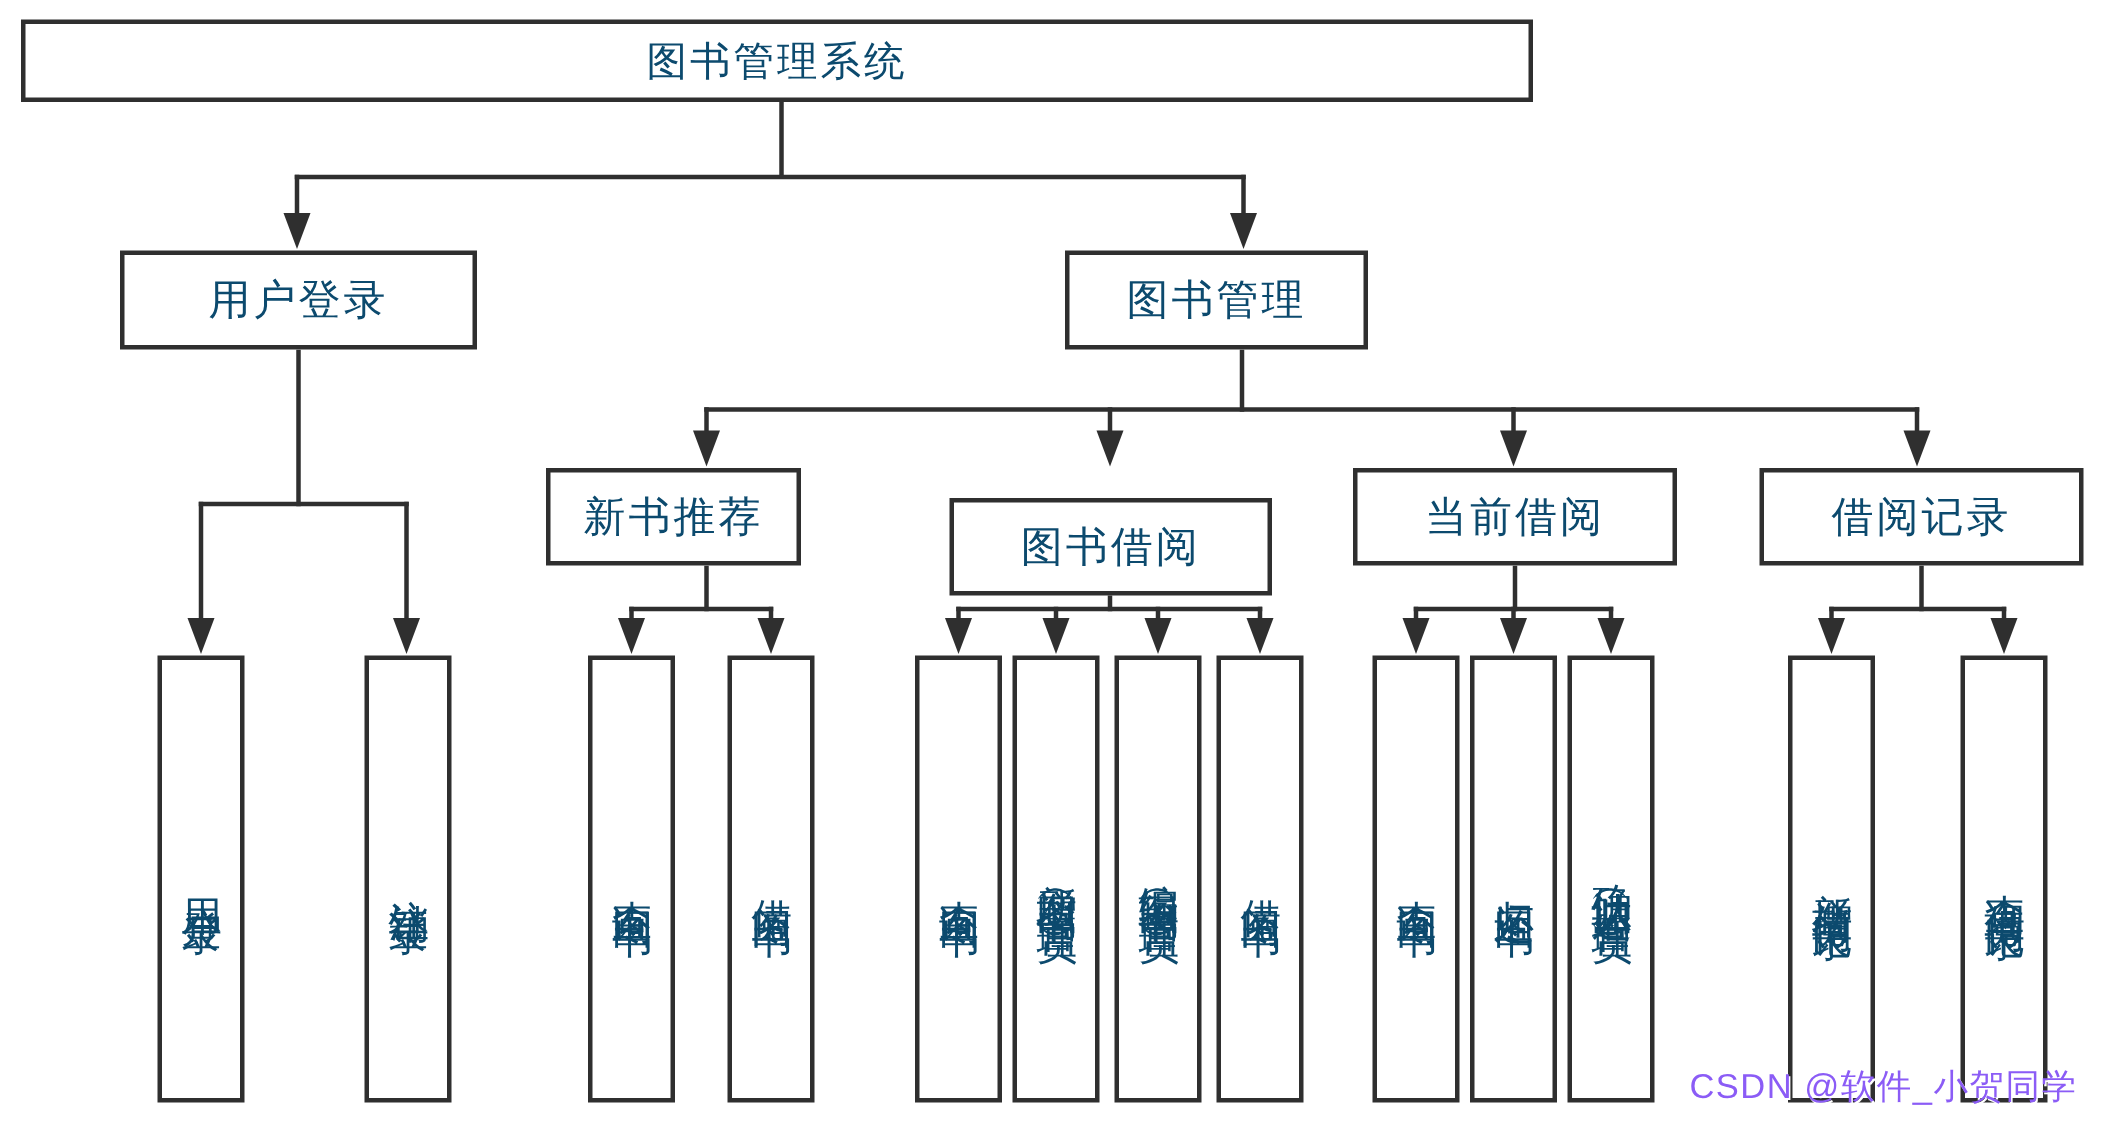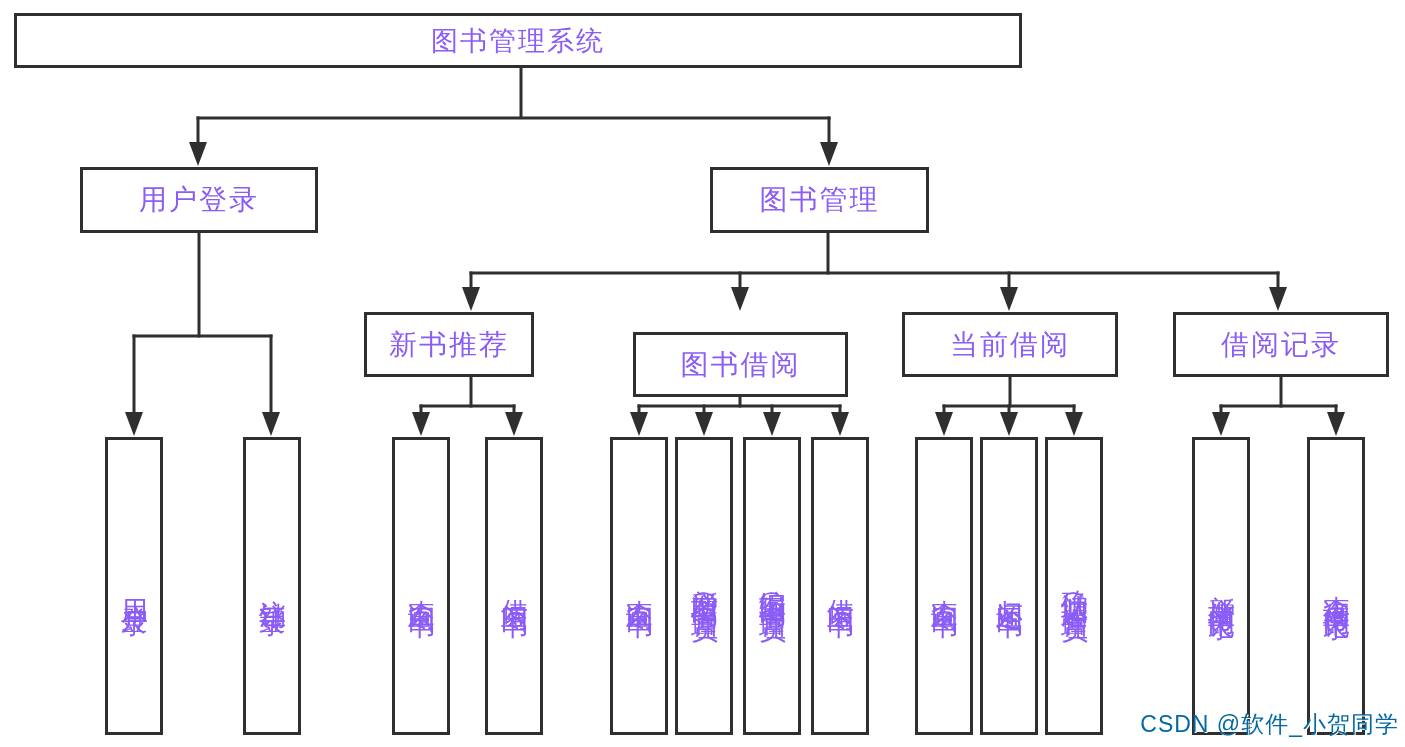--- a/index.html
+++ b/index.html
@@ -22,21 +22,21 @@
     height: 747px;
   }
   .box {
     position: absolute;
     box-sizing: border-box;
     border: 3px solid #2f2f2f;
     background: #ffffff;
     display: flex;
     align-items: center;
     justify-content: center;
-    color: #8b5cf6;
+    color: #0c4a6e;
     text-align: right;
   }
   .h-label {
     font-size: 28px;
     letter-spacing: 2px;
     white-space: nowrap;
   }
   .root-box .h-label { font-size: 27px; }
   .leaf {
     top: 437px;
@@ -45,24 +45,24 @@
   }
   .v-label {
     writing-mode: vertical-rl;
     font-size: 27px;
     letter-spacing: 4px;
     line-height: 1;
     white-space: nowrap;
   }
   #watermark {
     position: absolute;
-    right: 6px;
+    right: 20px;
     bottom: 7px;
     font-size: 23px;
-    color: #0369a1;
+    color: #8b5cf6;
     text-shadow: 1px 1px 0 #ffffff;
     letter-spacing: 1px;
     white-space: nowrap;
   }
 </style>
 </head>
 <body>
 
 <div id="canvas">
 
@@ -139,21 +139,21 @@
     </g>
   </svg>
 
   <div class="box root-box" style="left:14px; top:13px; width:1008px; height:55px;">
     <span class="h-label">图书管理系统</span>
   </div>
 
   <div class="box" style="left:80px; top:167px; width:238px; height:66px;">
     <span class="h-label">用户登录</span>
   </div>
-  <div class="box" style="left:710px; top:167px; width:219px; height:66px;">
+  <div class="box" style="left:710px; top:167px; width:202px; height:66px;">
     <span class="h-label">图书管理</span>
   </div>
 
   <div class="box" style="left:364px; top:312px; width:170px; height:65px;">
     <span class="h-label">新书推荐</span>
   </div>
   <div class="box" style="left:633px; top:312px; width:215px; height:65px;margin-top:20px;">
     <span class="h-label">图书借阅</span>
   </div>
   <div class="box" style="left:902px; top:312px; width:216px; height:65px;">

